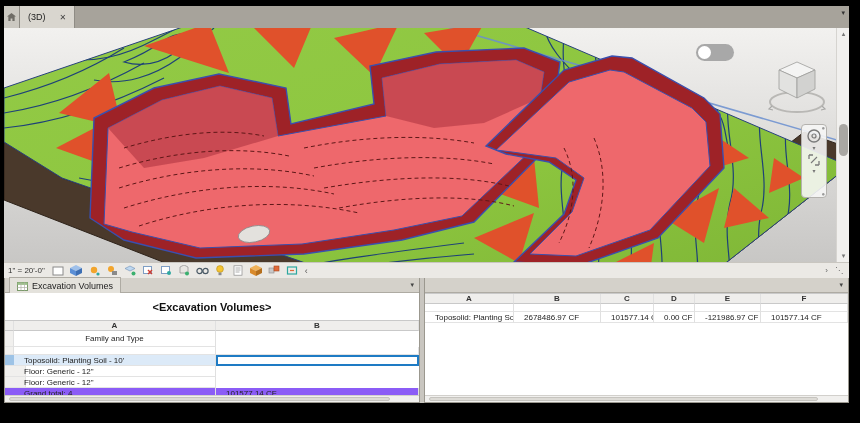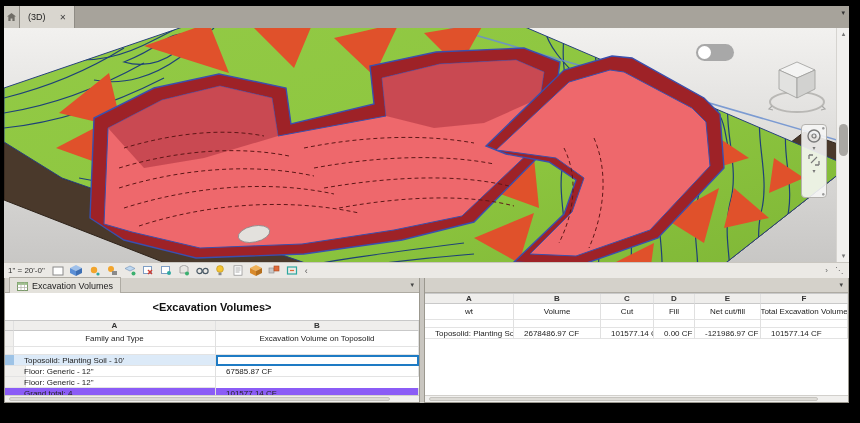--- a/index.html
+++ b/index.html
@@ -331,36 +331,34 @@
           <div class="stitle">&lt;Excavation Volumes&gt;</div>
           <div class="grid lgrid">
             <div class="r letters">
               <div class="c m"></div>
               <div class="c">A</div>
               <div class="c">B</div>
             </div>
             <div class="r heads">
               <div class="c m"></div>
               <div class="c">Family and Type</div>
-              <div class="c">Excavation Volume on Toposolid</div>
             </div>
             <div class="r blank">
                 <div class="c m"></div>
                 <div class="c"></div>
                 <div class="c"></div>
               </div>
             <div class="r data sel">
               <div class="c m"></div>
               <div class="c">Toposolid: Planting Soil - 10'</div>
               <div class="c active"></div>
             </div>
             <div class="r data">
               <div class="c m"></div>
               <div class="c">Floor: Generic - 12"</div>
-              <div class="c">67585.87 CF</div>
             </div>
             <div class="r data">
               <div class="c m"></div>
               <div class="c">Floor: Generic - 12"</div>
             </div>
             <div class="r data total">
               <div class="c m"></div>
               <div class="c">Grand total: 4</div>
               <div class="c">101577.14 CF</div>
             </div>
@@ -380,28 +378,20 @@
         <div class="pbody">
           <div class="grid rgrid">
             <div class="r letters">
               <div class="c">A</div>
               <div class="c">B</div>
               <div class="c">C</div>
               <div class="c">D</div>
               <div class="c">E</div>
               <div class="c">F</div>
             </div>
-            <div class="r heads">
-              <div class="c">wt</div>
-              <div class="c">Volume</div>
-              <div class="c">Cut</div>
-              <div class="c">Fill</div>
-              <div class="c">Net cut/fill</div>
-              <div class="c">Total Excavation Volume</div>
-            </div>
             <div class="r blank">
                 <div class="c"></div>
                 <div class="c"></div>
                 <div class="c"></div>
                 <div class="c"></div>
                 <div class="c"></div>
                 <div class="c"></div>
               </div>
             <div class="r data">
               <div class="c">Toposolid: Planting Soil - 10'</div>

